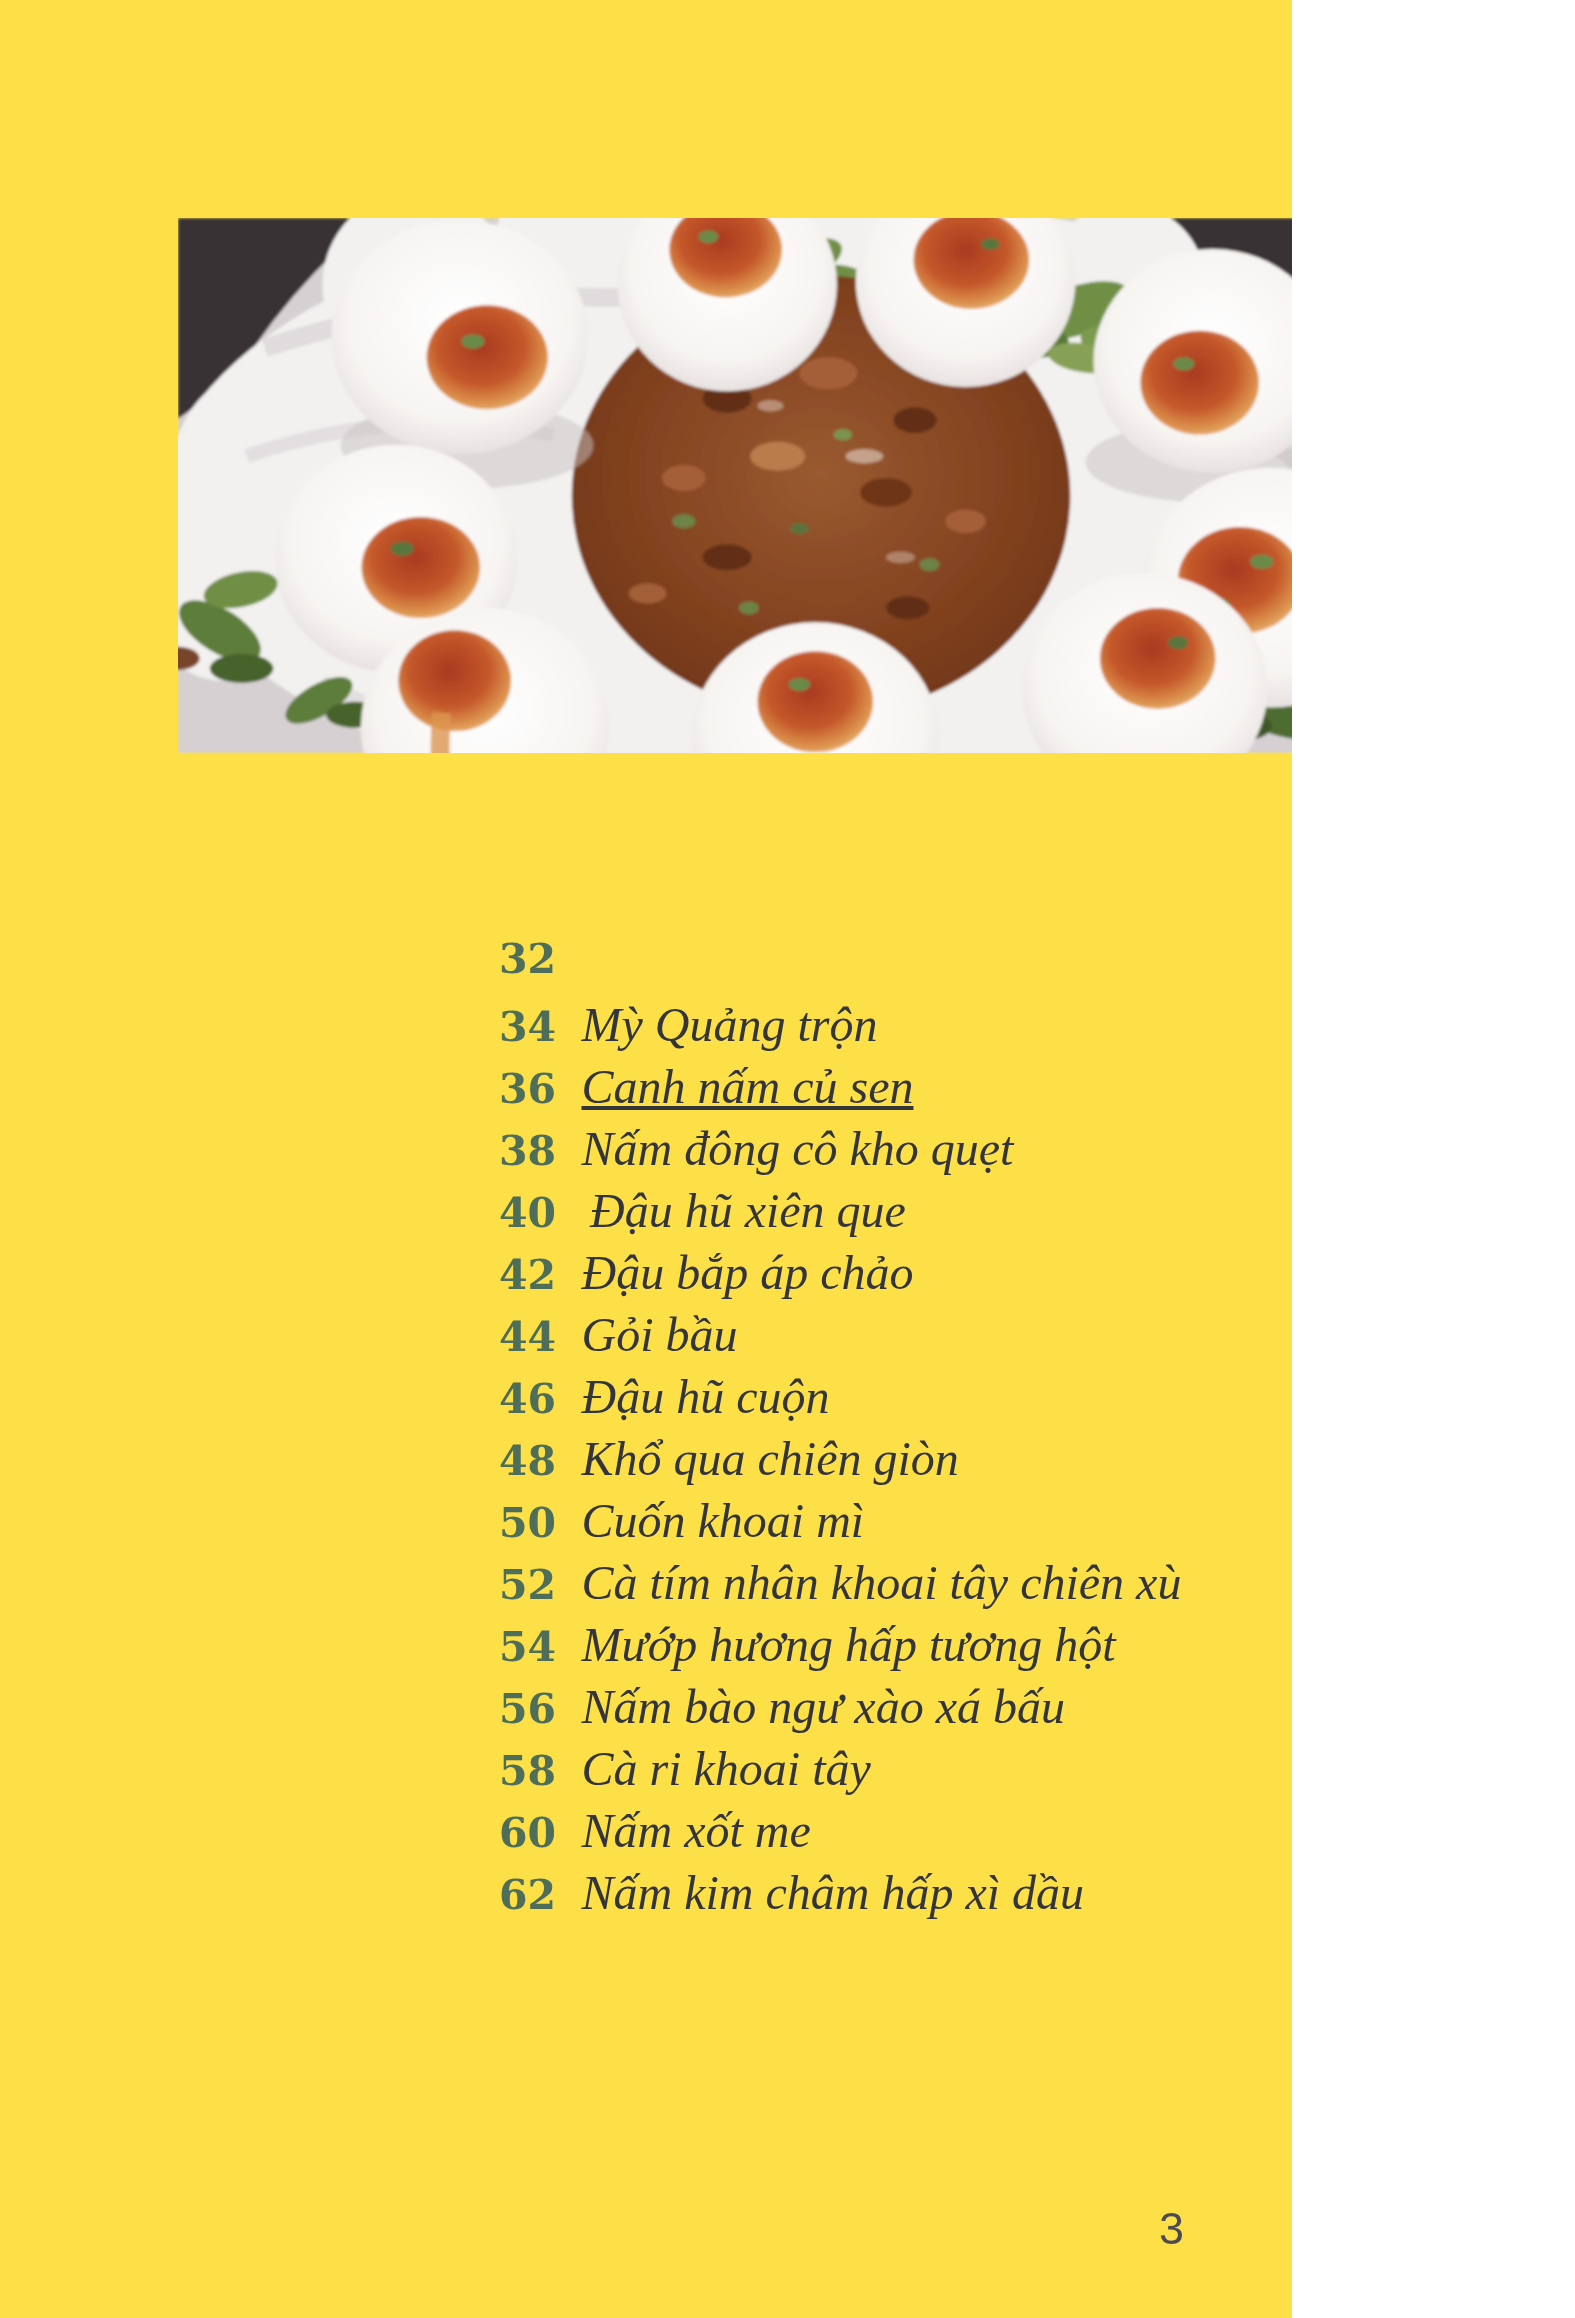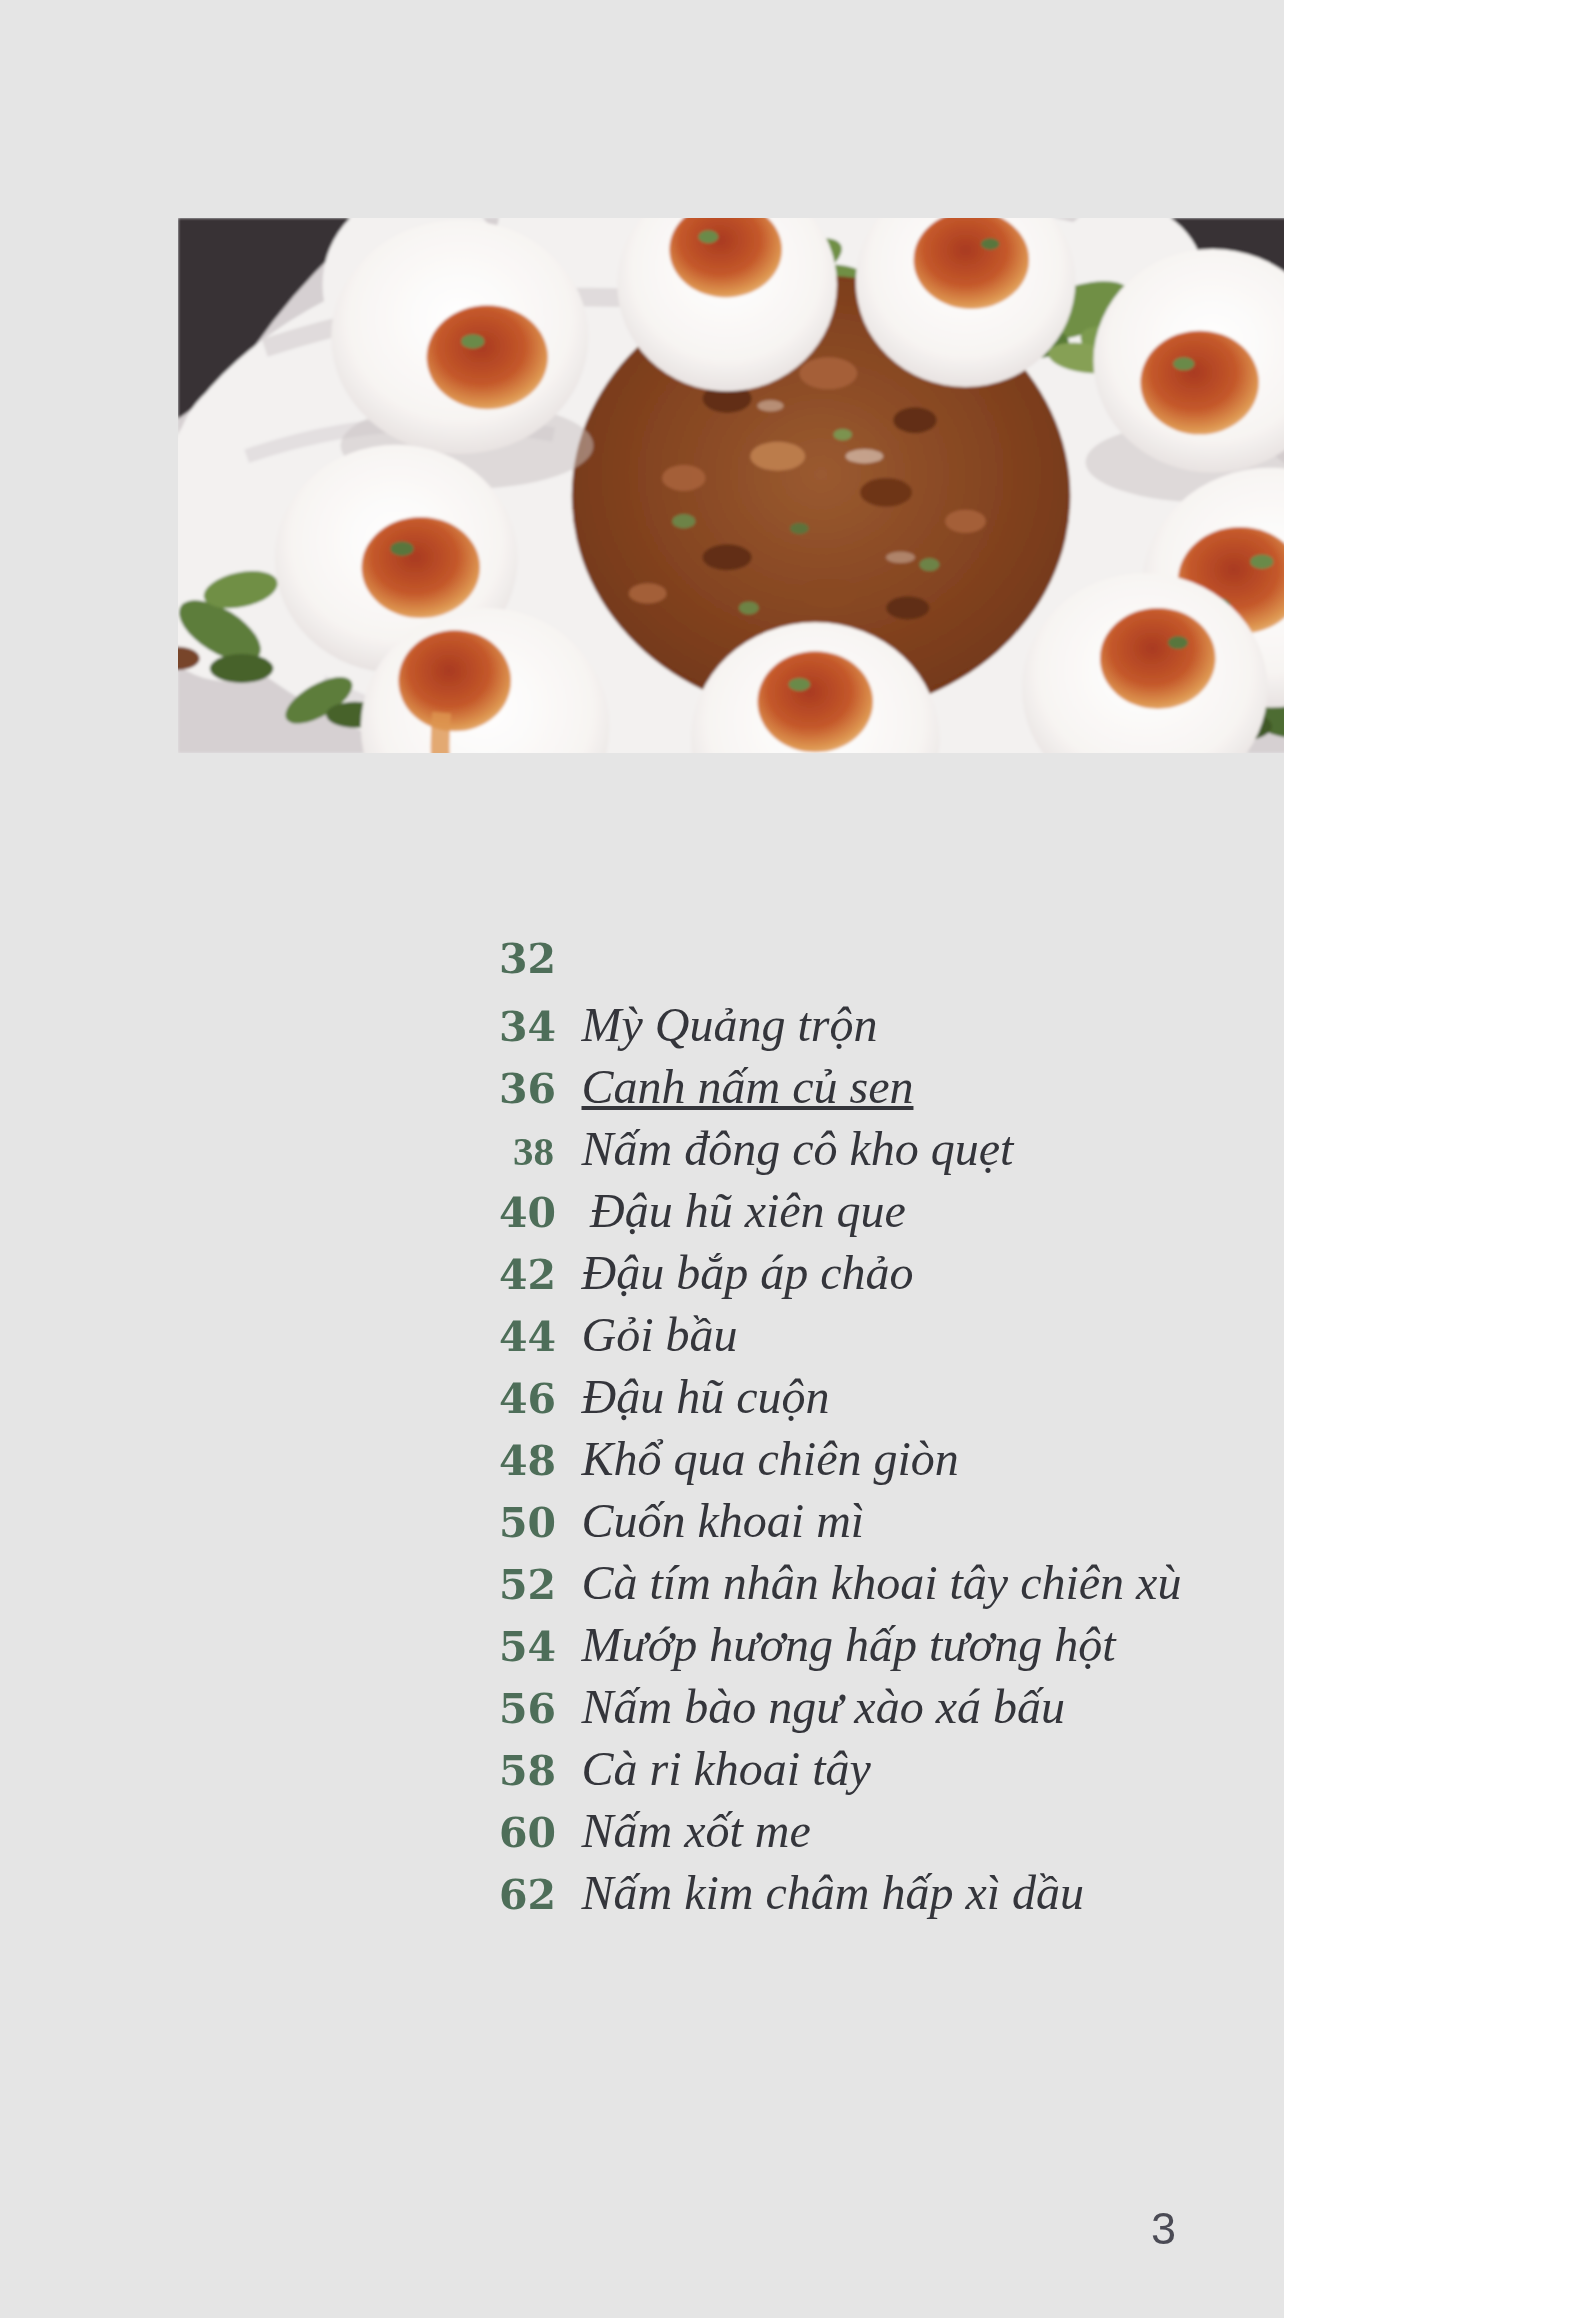--- a/index.html
+++ b/index.html
@@ -1,21 +1,22 @@
 <!DOCTYPE html>
 <html lang="vi" style="font-size:11.6px"><head>
 <meta charset="utf-8">
 <style>
   html,body{margin:0;padding:0;background:#ffffff;}
   .page{
     position:relative;
     width:1284px;height:2319px;
-    background:#e5e5e5;
+    background:#fde047;
     overflow:hidden;
     font-family:"Liberation Serif", serif;
+    padding-left:8px;
   }
   .photo{
     position:absolute;left:178px;top:218px;
     width:1289px;height:535px;
   }
   .photo svg{display:block;width:100%;height:100%;}
   .toc{
     position:absolute;left:499px;top:935px;
     margin:0;padding:0;list-style:none;
   }
@@ -211,21 +212,21 @@
       <span class="toc-num" style="color: rgb(78, 110, 89);">34</span>
       <span class="toc-title" style="color: rgb(52, 53, 59);">Mỳ Quảng trộn</span>
     </li>
 
     <li class="toc-row">
       <span class="toc-num" style="color: rgb(78, 110, 89);">36</span>
       <span class="toc-title" style="color: rgb(52, 53, 59); text-decoration: underline;">Canh nấm củ sen</span>
     </li>
 
     <li class="toc-row">
-      <span class="toc-num" style="color: rgb(78, 110, 89); font-family: Liberation Serif, serif;">38</span>
+      <span class="toc-num" style="color: rgb(78, 110, 89);">38</span>
       <span class="toc-title" style="color: rgb(52, 53, 59);">Nấm đông cô kho quẹt</span>
     </li>
 
     <li class="toc-row">
       <span class="toc-num" style="color: rgb(78, 110, 89);">40</span>
       <span class="toc-title" style="color: rgb(52, 53, 59); margin-left: 36px;">Đậu hũ xiên que</span>
     </li>
 
     <li class="toc-row">
       <span class="toc-num" style="color: rgb(78, 110, 89);">42</span>

